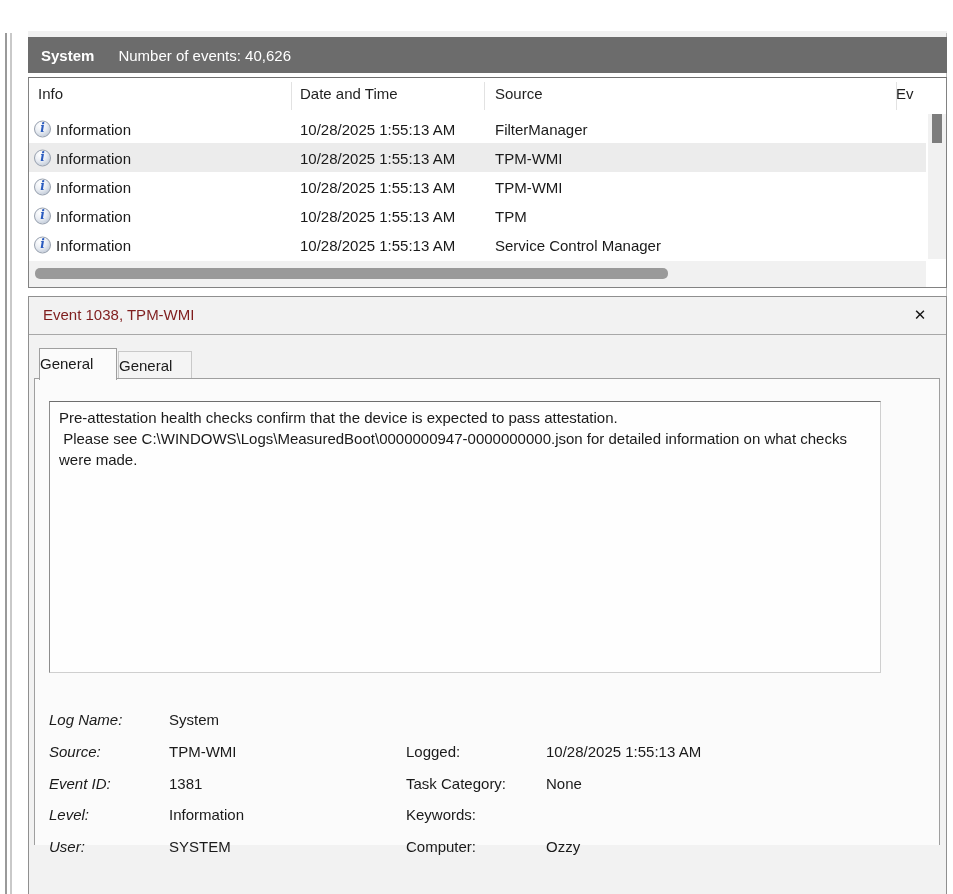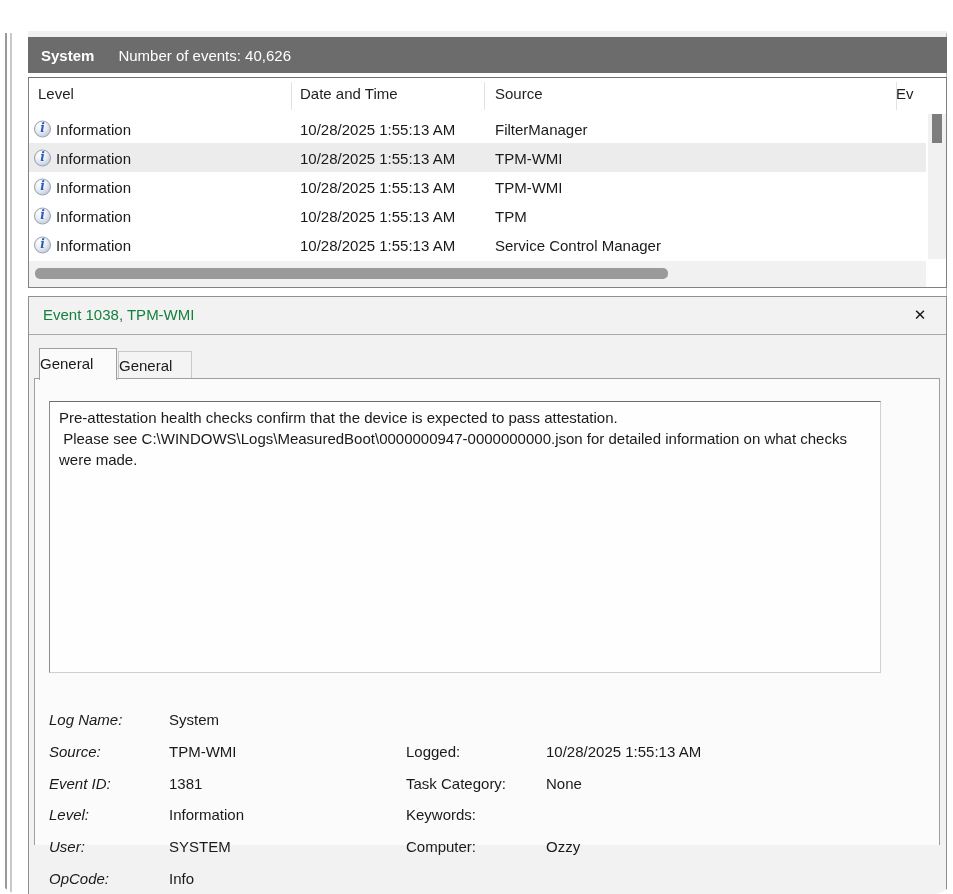--- a/index.html
+++ b/index.html
@@ -1,19 +1,19 @@
 <!DOCTYPE html>
 <html style="--header_bg: #6c6c6c; --header_text: #ffffff; --pane_border: #828282; --selected_row_bg: #ececec; --hscroll_thumb: #9a9a9a; --vscroll_thumb: #7d7d7d; --info_icon_blue: #2a5bbf; --text: #1a1a1a; --dialog_bg: #f2f2f2; --tabpage_bg: #fbfbfb;"><head>
 <meta charset="utf-8">
 <style>
   html,body{margin:0;padding:0;background:#fff;}
   .screen{
     position:relative;width:953px;height:894px;overflow:hidden;
     font-family:"Liberation Sans","DejaVu Sans",sans-serif;
-    font-size:15px;color:var(--text);background:#fff;border-radius:19px;
+    font-size:15px;color:var(--text);background:#fff;
   }
   
   .divider-a{position:absolute;left:5px;top:33px;width:2px;height:861px;background:#9a9a9a;}
   .divider-b{position:absolute;left:10px;top:33px;width:2px;height:861px;background:#c9c9c9;}
   .top-strip{position:absolute;left:28px;top:31px;width:919px;height:6px;background:#f1f1f1;}
 
   
   .list-header{
     position:absolute;left:28px;top:37px;width:919px;height:36px;
     background:var(--header_bg);color:var(--header_text);
@@ -59,21 +59,21 @@
   .vthumb{position:absolute;left:4px;top:0;width:10px;height:29px;background:var(--vscroll_thumb);}
   .hscroll{position:absolute;left:0;bottom:0;width:897px;height:26px;background:#f1f1f1;}
   .hthumb{position:absolute;left:6px;top:7px;width:633px;height:11px;background:var(--hscroll_thumb);border-radius:5px;}
 
   
   .preview-pane{
     position:absolute;left:28px;top:296px;width:917px;height:598px;
     background:var(--dialog_bg);border:1px solid #8f8f8f;border-bottom:none;
   }
   .preview-title-row{position:relative;height:37px;border-bottom:1px solid #a8a8a8;}
-  .preview-title{position:absolute;left:14px;top:9px;color:#15803d;}
+  .preview-title{position:absolute;left:14px;top:9px;color:#7f1d1d;}
   .close-btn{
     position:absolute;right:16px;top:8px;width:20px;height:20px;
     font-weight:bold;font-size:15px;color:#111;text-align:center;line-height:20px;cursor:pointer;
   }
   .tab{position:absolute;box-sizing:border-box;text-align:left;}
   .tab-general{
     left:10px;top:51px;width:78px;height:32px;line-height:30px;
     background:var(--tabpage_bg);border:1px solid #9f9f9f;border-bottom:none;z-index:2;
   }
   .tab-details{
@@ -109,21 +109,21 @@
   <div class="top-strip"></div>
   <div class="right-edge"></div>
 
   <div class="list-header">
     <span class="log-name">System</span>
     <span class="event-count">Number of events: 40,626</span>
   </div>
 
   <div class="event-table">
     <div class="col-headers">
-      <span class="col-h level-h">Level</span>
+      <span class="col-h level-h">Info</span>
       <span class="col-h date-h">Date and Time</span>
       <span class="col-h source-h">Source</span>
       <span class="col-h ev-h">Ev</span>
       <span class="sep sep1"></span>
       <span class="sep sep2"></span>
       <span class="sep sep3"></span>
     </div>
     <div class="rows" id="rows">
   <div class="table-row">
     <span class="cell level-cell">
@@ -227,23 +227,17 @@
     <span class="f f-v2"></span>
   </div>
 
   <div class="field-row">
     <span class="f f-l1">User:</span>
     <span class="f f-v1">SYSTEM</span>
     <span class="f f-l2">Computer:</span>
     <span class="f f-v2">Ozzy</span>
   </div>
 
-  <div class="field-row">
-    <span class="f f-l1">OpCode:</span>
-    <span class="f f-v1">Info</span>
-    <span class="f f-l2"></span>
-    <span class="f f-v2"></span>
-  </div>
 </div>
     </div>
   </div>
 
 </div>
 
 </body></html>

